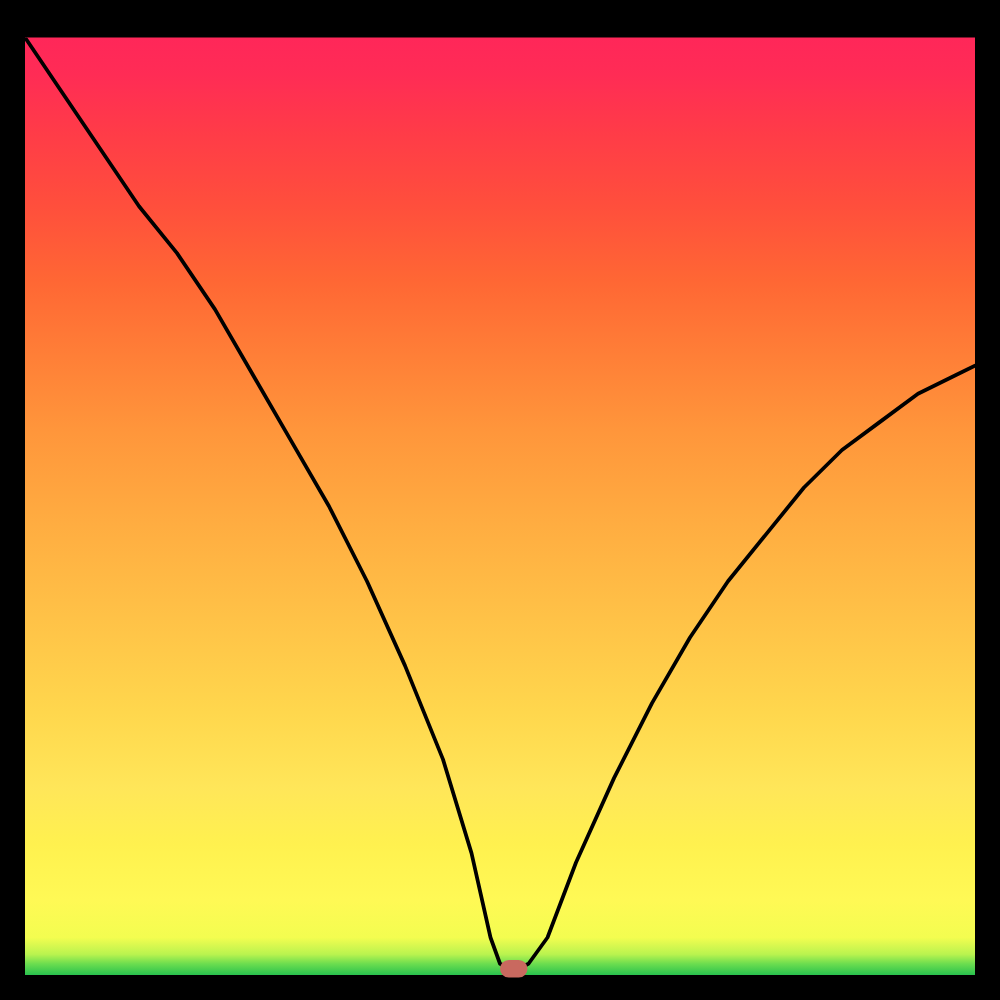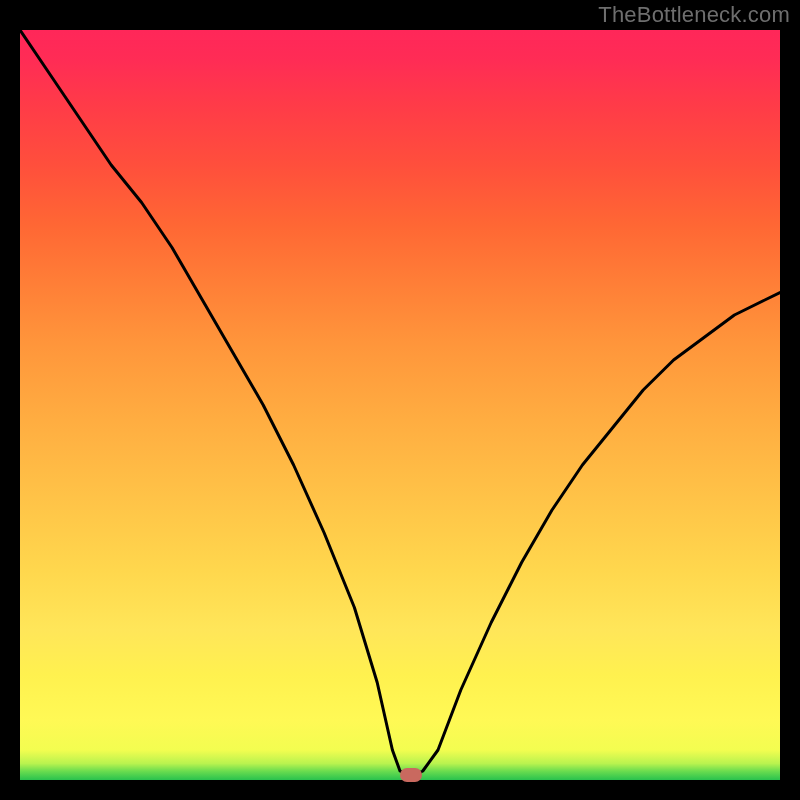--- a/index.html
+++ b/index.html
@@ -74,21 +74,20 @@
     border-radius: 7px;
     background: #c9695f;
     transform: translate(-50%, -50%);
   }
 </style>
 </head>
 <body>
 
 <div class="frame">
 
-  <div class="watermark">TheBottleneck.com</div>
 
   <div class="plot-area">
 
     <div class="gradient-bg"></div>
 
     <svg class="curve-svg" viewBox="0 0 760 750" preserveAspectRatio="none">
       <path id="curve-path" d="M0.0 0.0 L30.4 45.0 L60.8 90.0 L91.2 135.0 L121.6 172.5 L152.0 217.5 L182.4 270.0 L212.8 322.5 L243.2 375.0 L273.6 435.0 L304.0 502.5 L334.4 577.5 L357.2 652.5 L372.4 720.0 L380.0 741.0 L387.6 744.8 L395.2 744.8 L402.8 741.0 L418.0 720.0 L440.8 660.0 L471.2 592.5 L501.6 532.5 L532.0 480.0 L562.4 435.0 L592.8 397.5 L623.2 360.0 L653.6 330.0 L684.0 307.5 L714.4 285.0 L744.8 270.0 L760.0 262.5" fill="none" stroke="#000" stroke-width="3" stroke-linejoin="round" stroke-linecap="round"></path>
     </svg>
 
     <div id="marker" class="marker" style="left: 391.4px; top: 744.75px; background: rgb(201, 105, 95);"></div>

